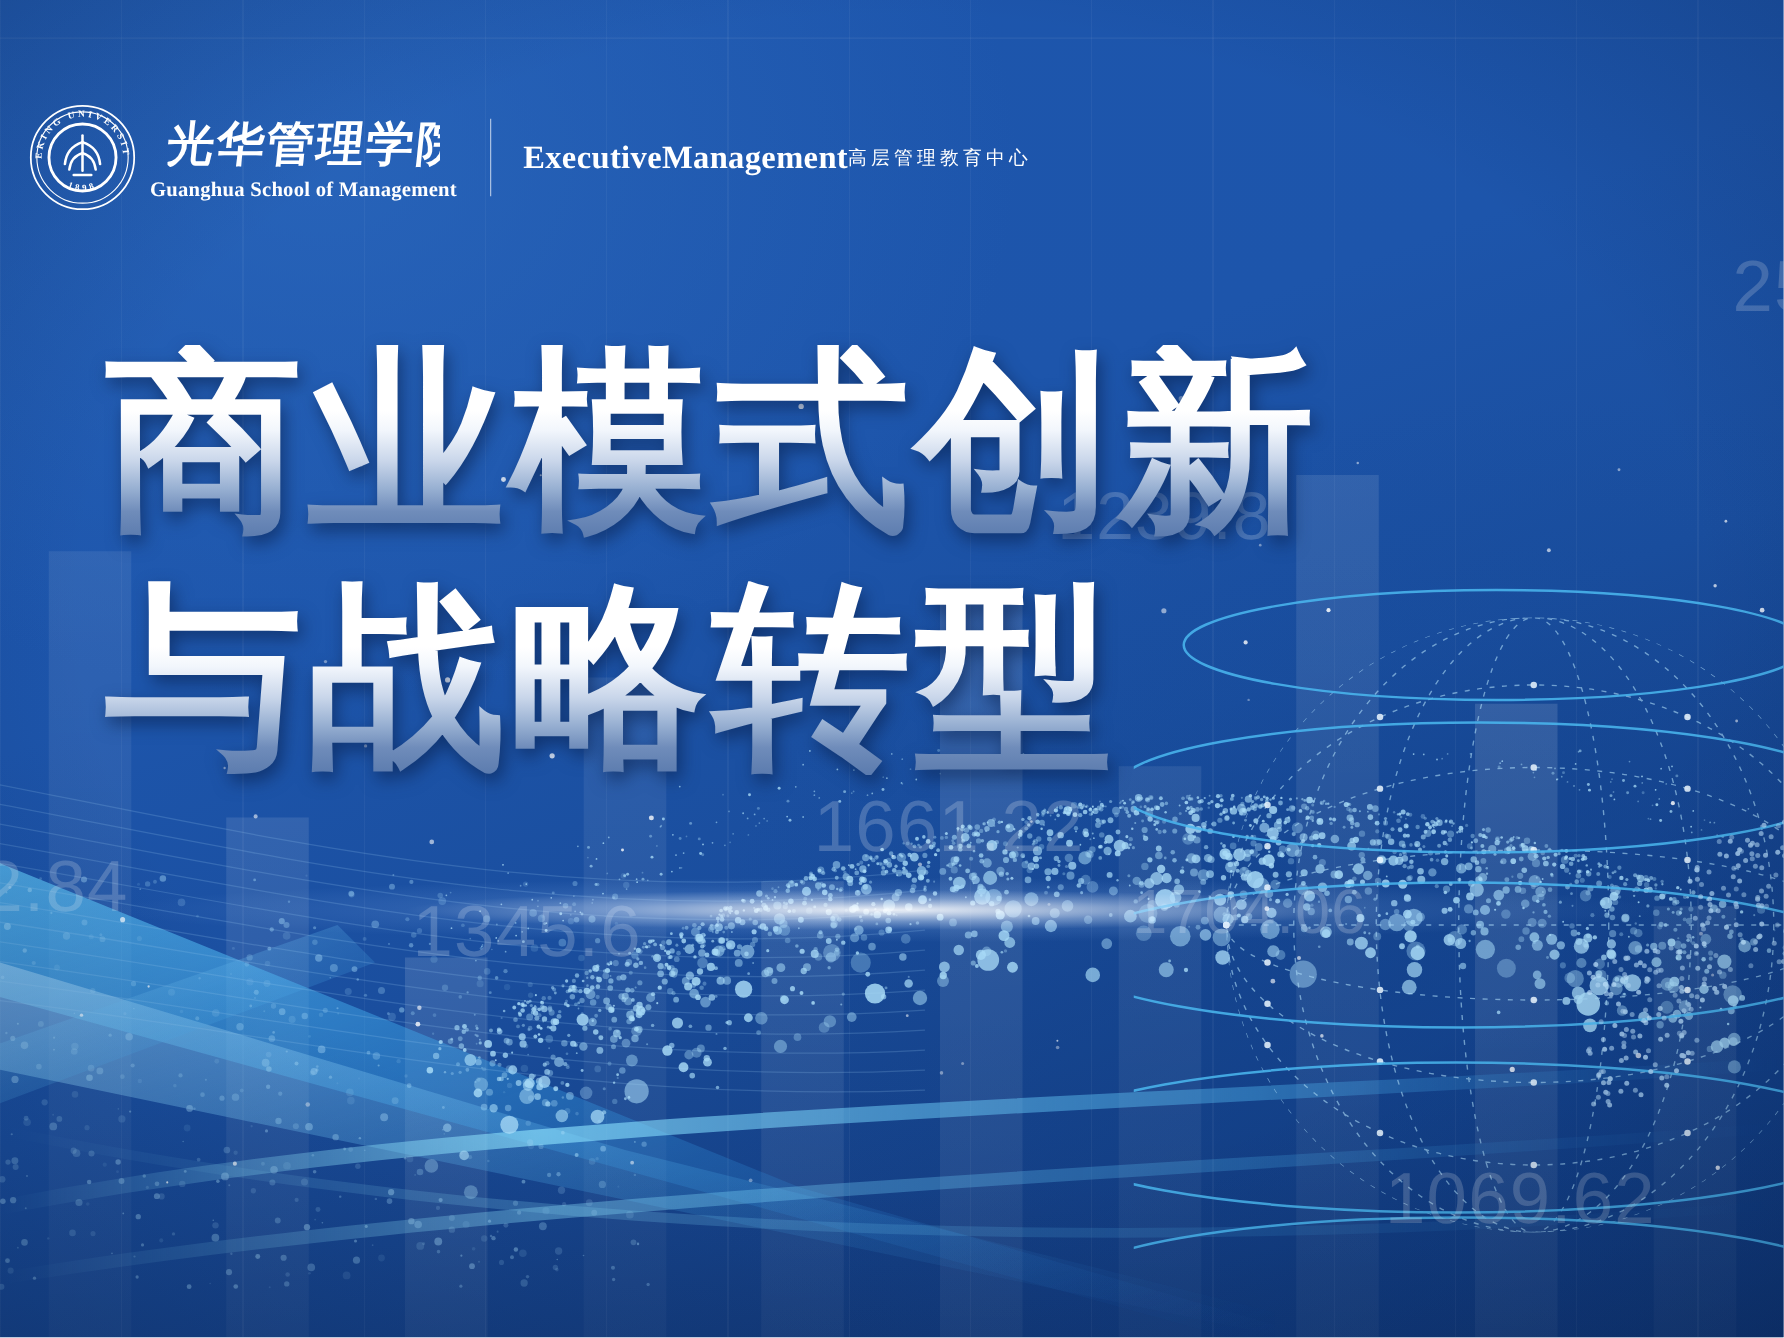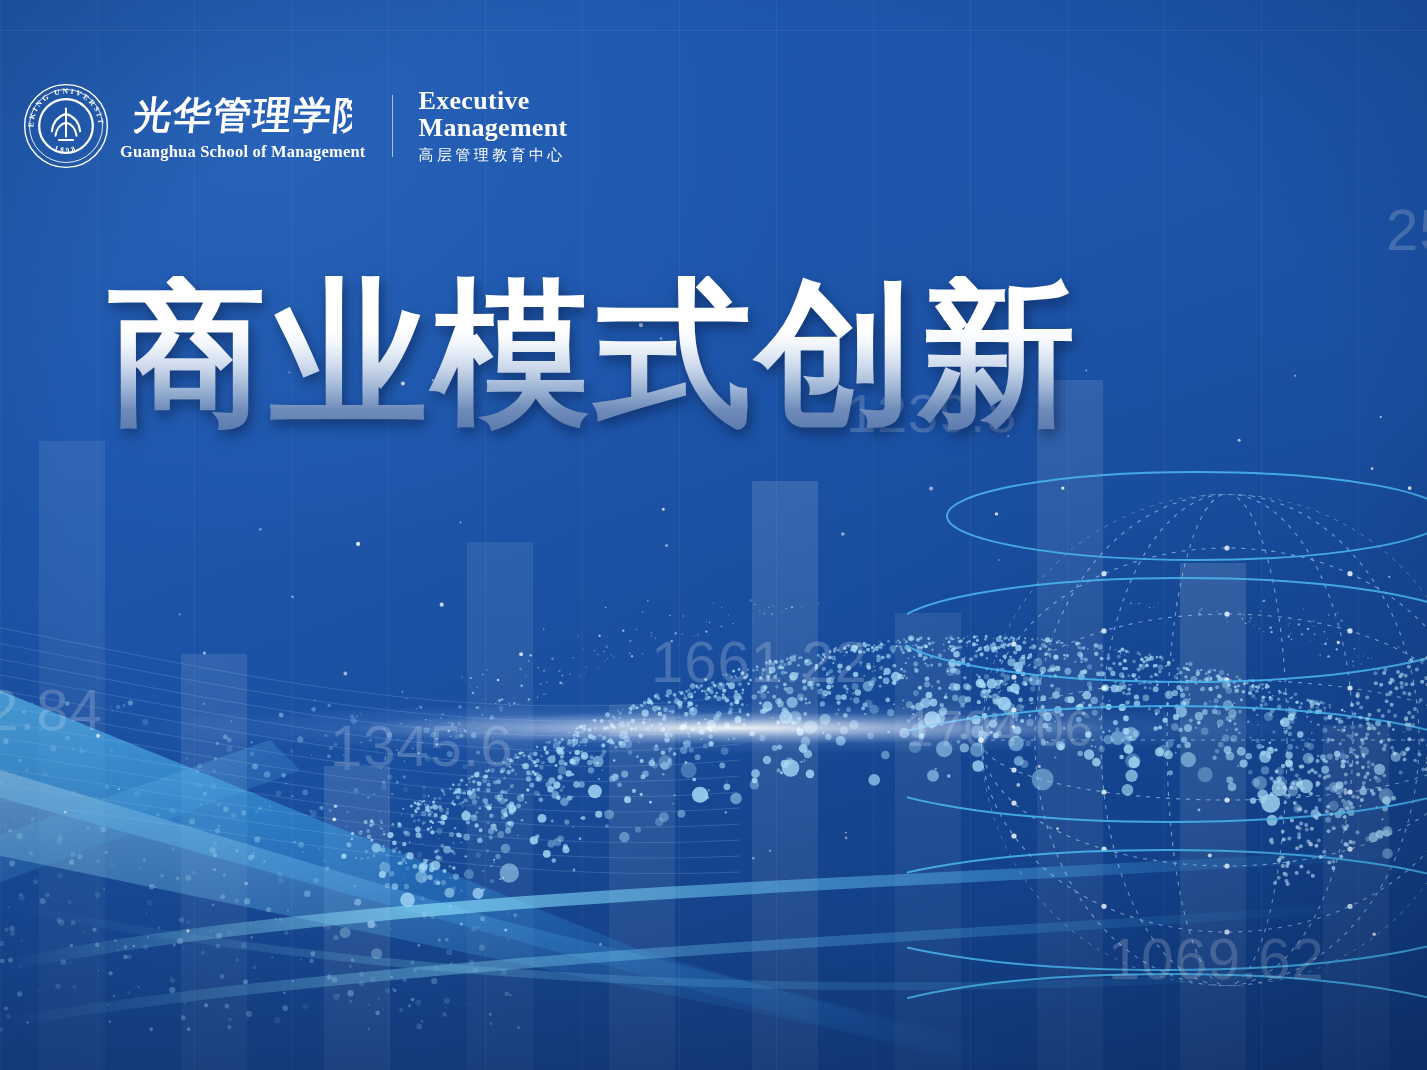--- a/index.html
+++ b/index.html
@@ -44,28 +44,28 @@
        letter-spacing:1px; white-space:nowrap; pointer-events:none;}
 
   
   .logo{position:absolute; left:22px; top:82px; display:flex; align-items:center; gap:0;}
   .seal{width:88px; height:88px; flex:0 0 auto;}
   .gh-cn{display:block; height:52px;}
   .gh-block{display:flex; flex-direction:column; align-items:center; margin-left:10px;}
   .gh-en{color:#fff; font-family:"Liberation Serif", serif; font-weight:700;
          font-size:16.5px; letter-spacing:.2px; margin-top:0; white-space:nowrap;}
   .divider{width:1px; height:62px; background:rgba(255,255,255,.6); margin:0 26px;}
-  .ee{display:flex; flex-direction:column; align-items:flex-start;}
+  .ee{display:flex; flex-direction:row; align-items:flex-start;}
   .ee-l1,.ee-l2{color:#fff; font-family:"Liberation Serif", serif; font-weight:700;
                 font-size:26px; line-height:1.04; letter-spacing:.3px;}
   .ee-cn{color:#fff; font-size:15px; letter-spacing:3.4px; margin-top:5px;
          font-family:"Liberation Sans", sans-serif;}
 
   
-  .title{position:absolute; left:108px; top:276px; pointer-events:none;}
+  .title{position:absolute; left:84px; top:276px; pointer-events:none;}
   .tline{font-family:"Liberation Sans", sans-serif; font-weight:900;
          font-size:158px; line-height:.98; letter-spacing:4px;
          background:linear-gradient(to bottom,
             #ffffff 0%, #ffffff 34%, #f2f6fc 44%,
             #c9d6ea 60%, #98b0d2 74%, #6f8cba 86%, #5b7bae 100%);
          -webkit-background-clip:text; background-clip:text;
          color:transparent; -webkit-text-fill-color:transparent;
          filter:drop-shadow(3px 6px 7px rgba(5,25,65,.55));
          white-space:nowrap;}
   .tline2{margin-top:34px;}
@@ -3037,16 +3037,17 @@
 
     <div class="ee">
       <div class="ee-l1">Executive</div>
       <div class="ee-l2">Management</div>
       <div class="ee-cn">高层管理教育中心</div>
     </div>
   </div>
 
   <div class="title">
     <div class="tline">商业模式创新</div>
+    <div class="tline tline2">与战略转型</div>
     <div class="title-glow"></div>
   </div>
 
 </div>
 
 </body></html>

